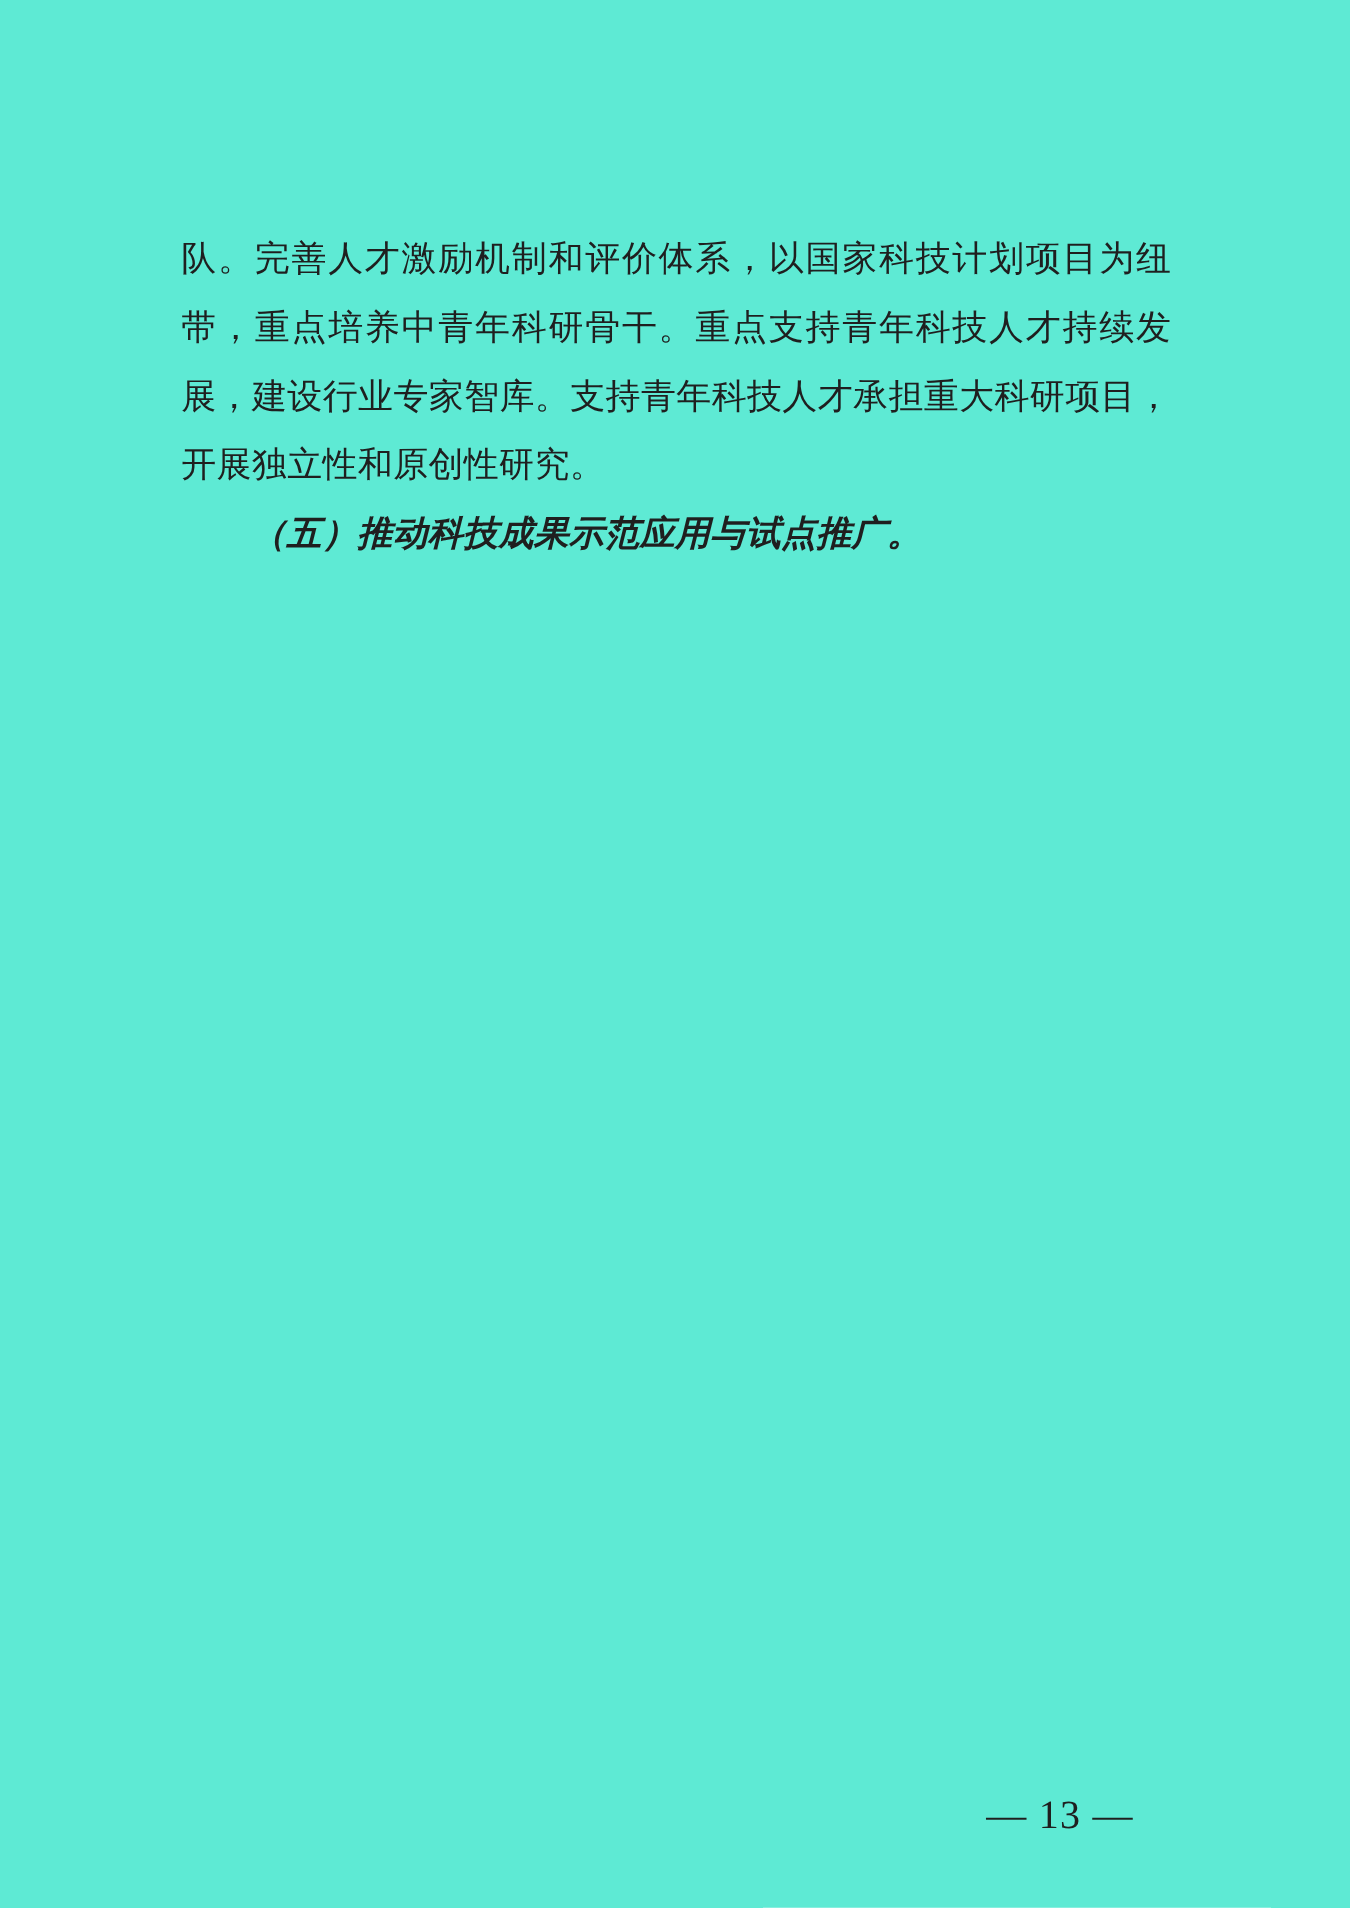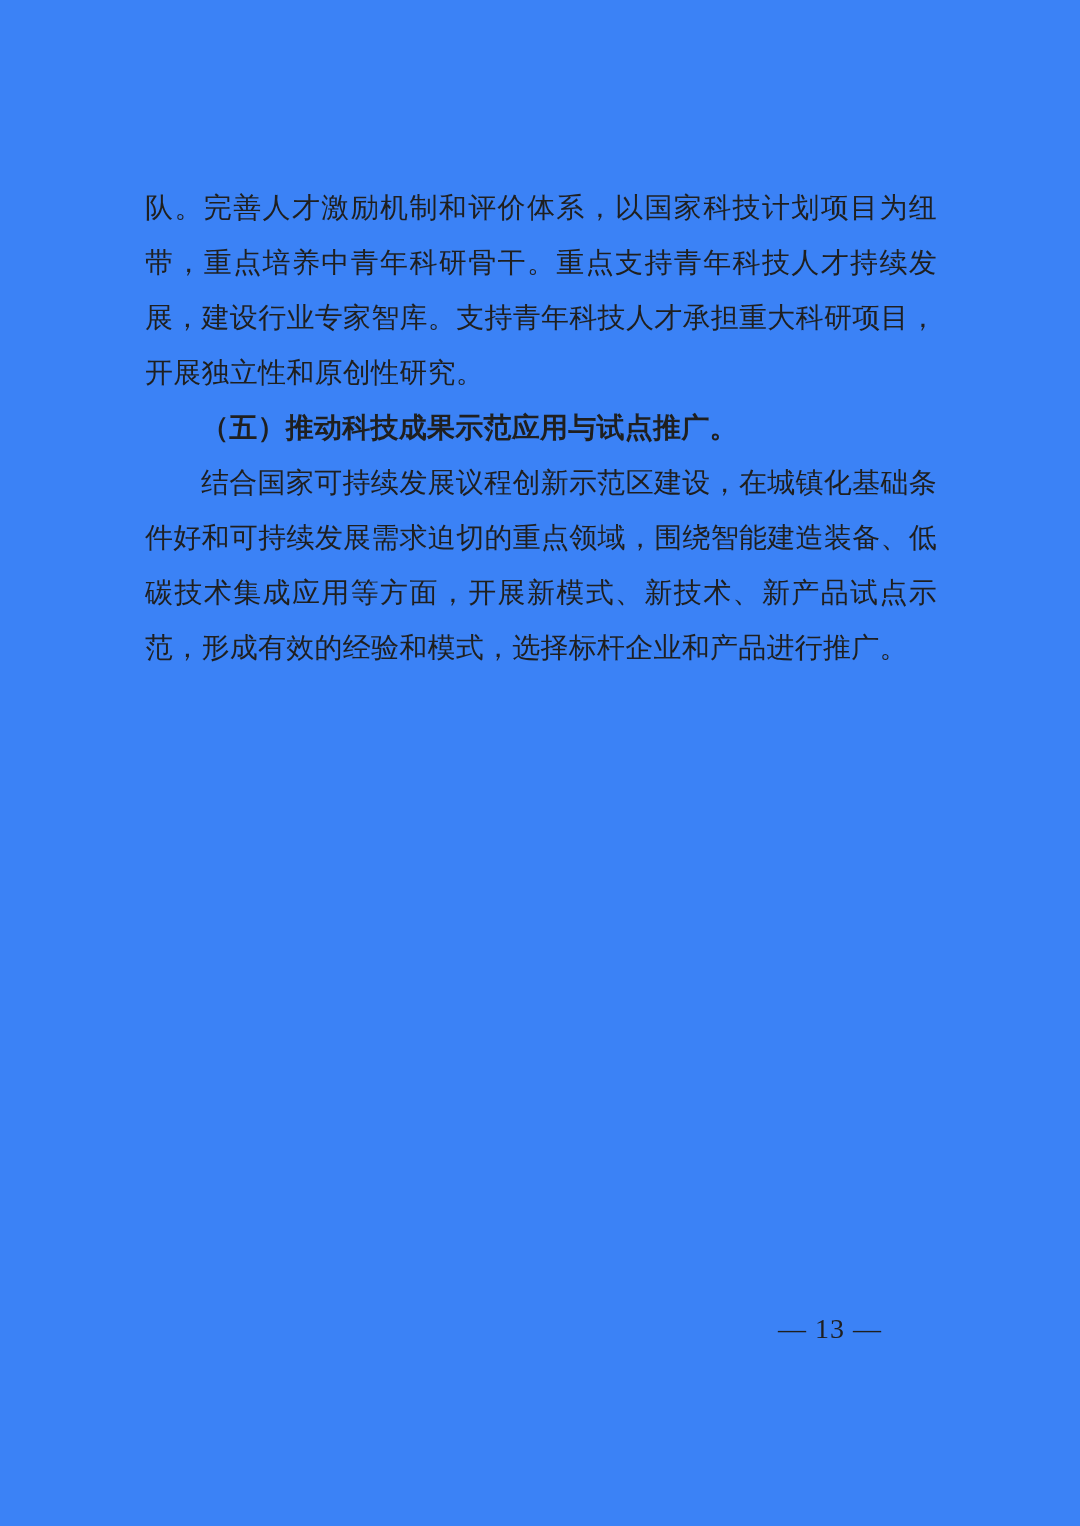--- a/index.html
+++ b/index.html
@@ -14,60 +14,61 @@
     font-family: "Liberation Serif", "DejaVu Serif", serif;
     color: #1f1f1f;
     overflow: hidden;
   }
   .page {
     position: absolute;
     left: 0;
     top: 0;
     width: 1080px;
     height: 1526px;
-    background: #3b82f6;
+    background: #5eead4;
   }
   .doc-content {
     position: absolute;
     left: 145px;
     top: 180px;
     width: 792px;
   }
   .body-para,
   .section-heading {
     margin: 0;
     font-size: 28px;
     line-height: 55px;
     letter-spacing: 0.25px;
     text-align: justify;
     text-justify: inter-ideograph;
     color: #1f1f1f;
   }
   .body-para.indent,
   .section-heading {
     text-indent: 2em;
+    font-style: italic;
   }
   .section-heading {
     font-weight: 700;
   }
   .page-number {
     position: absolute;
     left: 778px;
-    top: 1312px;
+    top: 1434px;
     width: 140px;
-    font-size: 28px;
+    font-size: 32px;
     line-height: 34px;
+    text-align: center;
     color: #1f1f1f;
     letter-spacing: 1px;
   }
 </style>
 </head>
 <body>
 
 <div class="page">
   <div class="doc-content">
     <p class="body-para">队。完善人才激励机制和评价体系，以国家科技计划项目为纽带，重点培养中青年科研骨干。重点支持青年科技人才持续发展，建设行业专家智库。支持青年科技人才承担重大科研项目，开展独立性和原创性研究。</p>
     <p class="section-heading">（五）推动科技成果示范应用与试点推广。</p>
-    <p class="body-para indent">结合国家可持续发展议程创新示范区建设，在城镇化基础条件好和可持续发展需求迫切的重点领域，围绕智能建造装备、低碳技术集成应用等方面，开展新模式、新技术、新产品试点示范，形成有效的经验和模式，选择标杆企业和产品进行推广。</p>
   </div>
 
   <div class="page-number">— 13 —</div>
 </div>
 
 </body></html>

